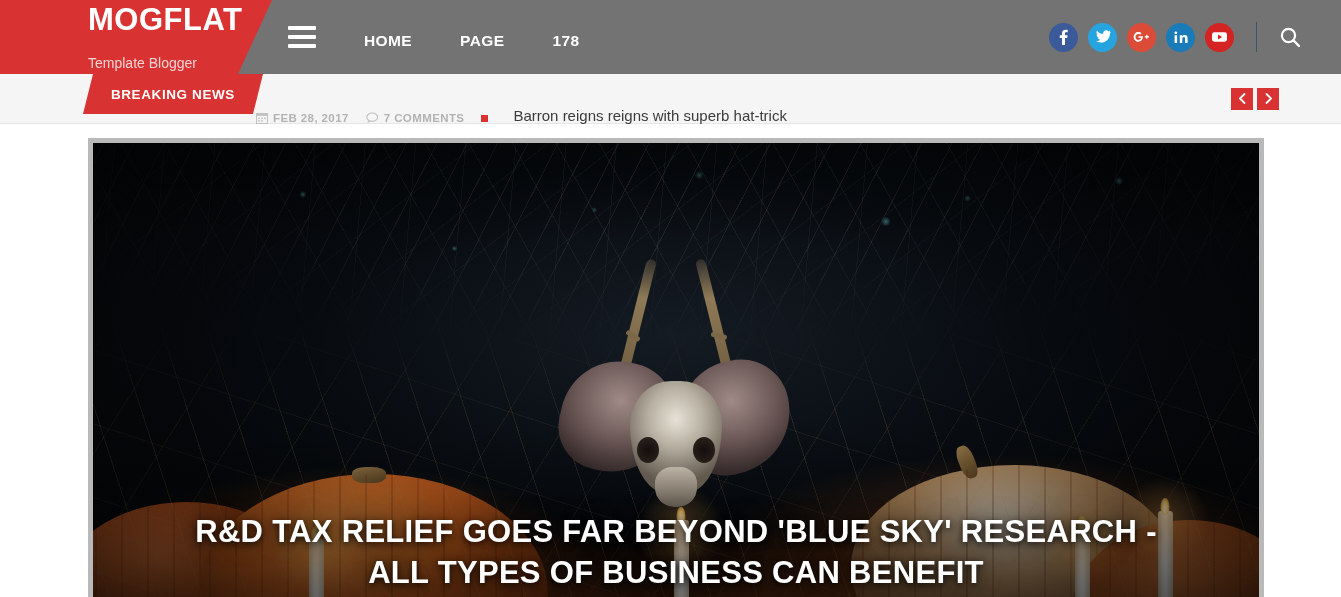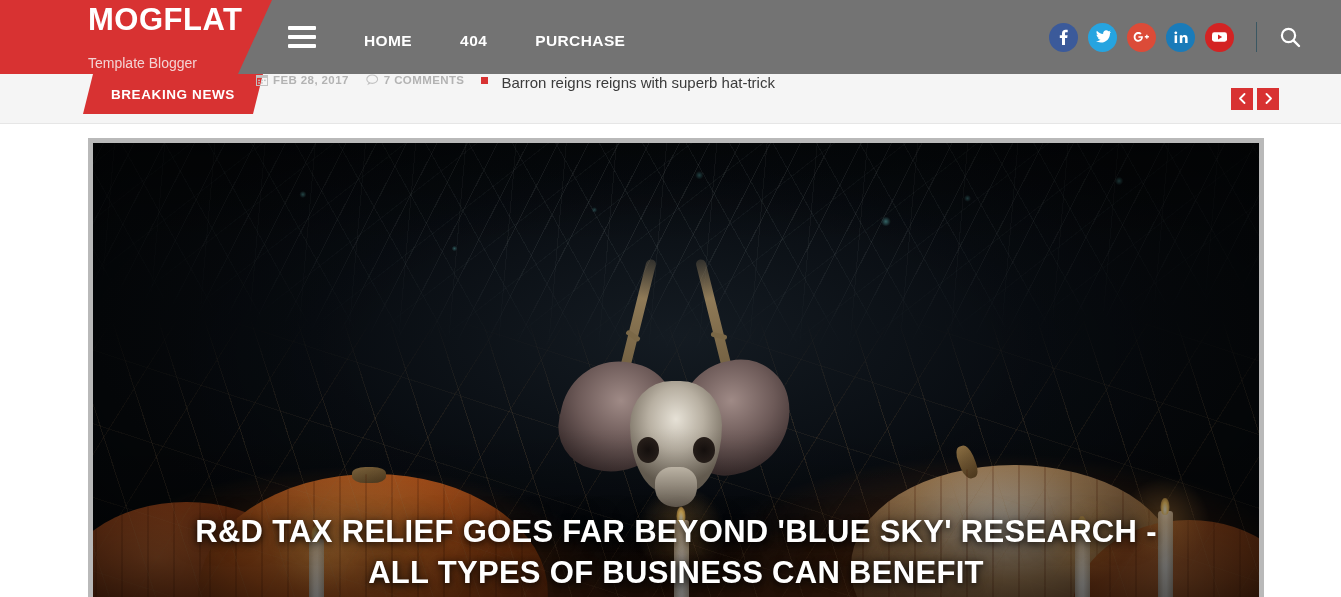--- a/index.html
+++ b/index.html
@@ -78,21 +78,21 @@
     position:absolute; left:88px; top:0; height:40px; width:170px;
     background:#d83232; transform:skewX(-14deg);
     display:flex; align-items:center; justify-content:center;
   }
   .bn-label-text {
     color:#ffffff; font-size:13.5px; font-weight:bold;
     letter-spacing:0.6px; transform:skewX(14deg);
   }
   .bn-content {
     position:absolute; left:256px; top:0; height:50px;
-    display:flex; align-items:flex-start; gap:0;
+    display:flex; align-items:flex-end; gap:12px;
   }
   .bn-meta {
     display:flex; align-items:center; color:#b3b3b3;
     font-size:11.5px; font-weight:bold; letter-spacing:0.4px;
   }
   .bn-meta .ico { margin-right:5px; display:flex; align-items:center; }
   .bn-meta .grp { display:flex; align-items:center; margin-right:17px; }
   .bn-bullet {
     width:7px; height:7px; background:#d83232; margin-right:13px;
   }
@@ -286,24 +286,24 @@
     <div class="hamburger">
       <span></span>
         <span></span>
         <span></span>
     </div>
     <ul class="nav-list">
       <li>
         <a class="nav-link" href="#">HOME</a>
       </li>
       <li>
-        <a class="nav-link" href="#">404</a>
+        <a class="nav-link" href="#">PAGE</a>
       </li>
       <li>
-        <a class="nav-link" href="#">PURCHASE</a>
+        <a class="nav-link" href="#">178</a>
       </li>
     </ul>
   </div>
 
   <div class="header-right">
     <div class="social">
 
       <div class="soc" style="background:#3b5a9a">
         <svg width="9" height="16" viewBox="0 0 9 16" aria-hidden="true">
           <path fill="#fff" d="M6 16V9h2.2l.4-2.7H6V4.6c0-.8.2-1.3 1.3-1.3H8.7V.9C8.4.9 7.5.8 6.5.8 4.4.8 3 2.1 3 4.4v1.9H.8V9H3v7z"></path>

